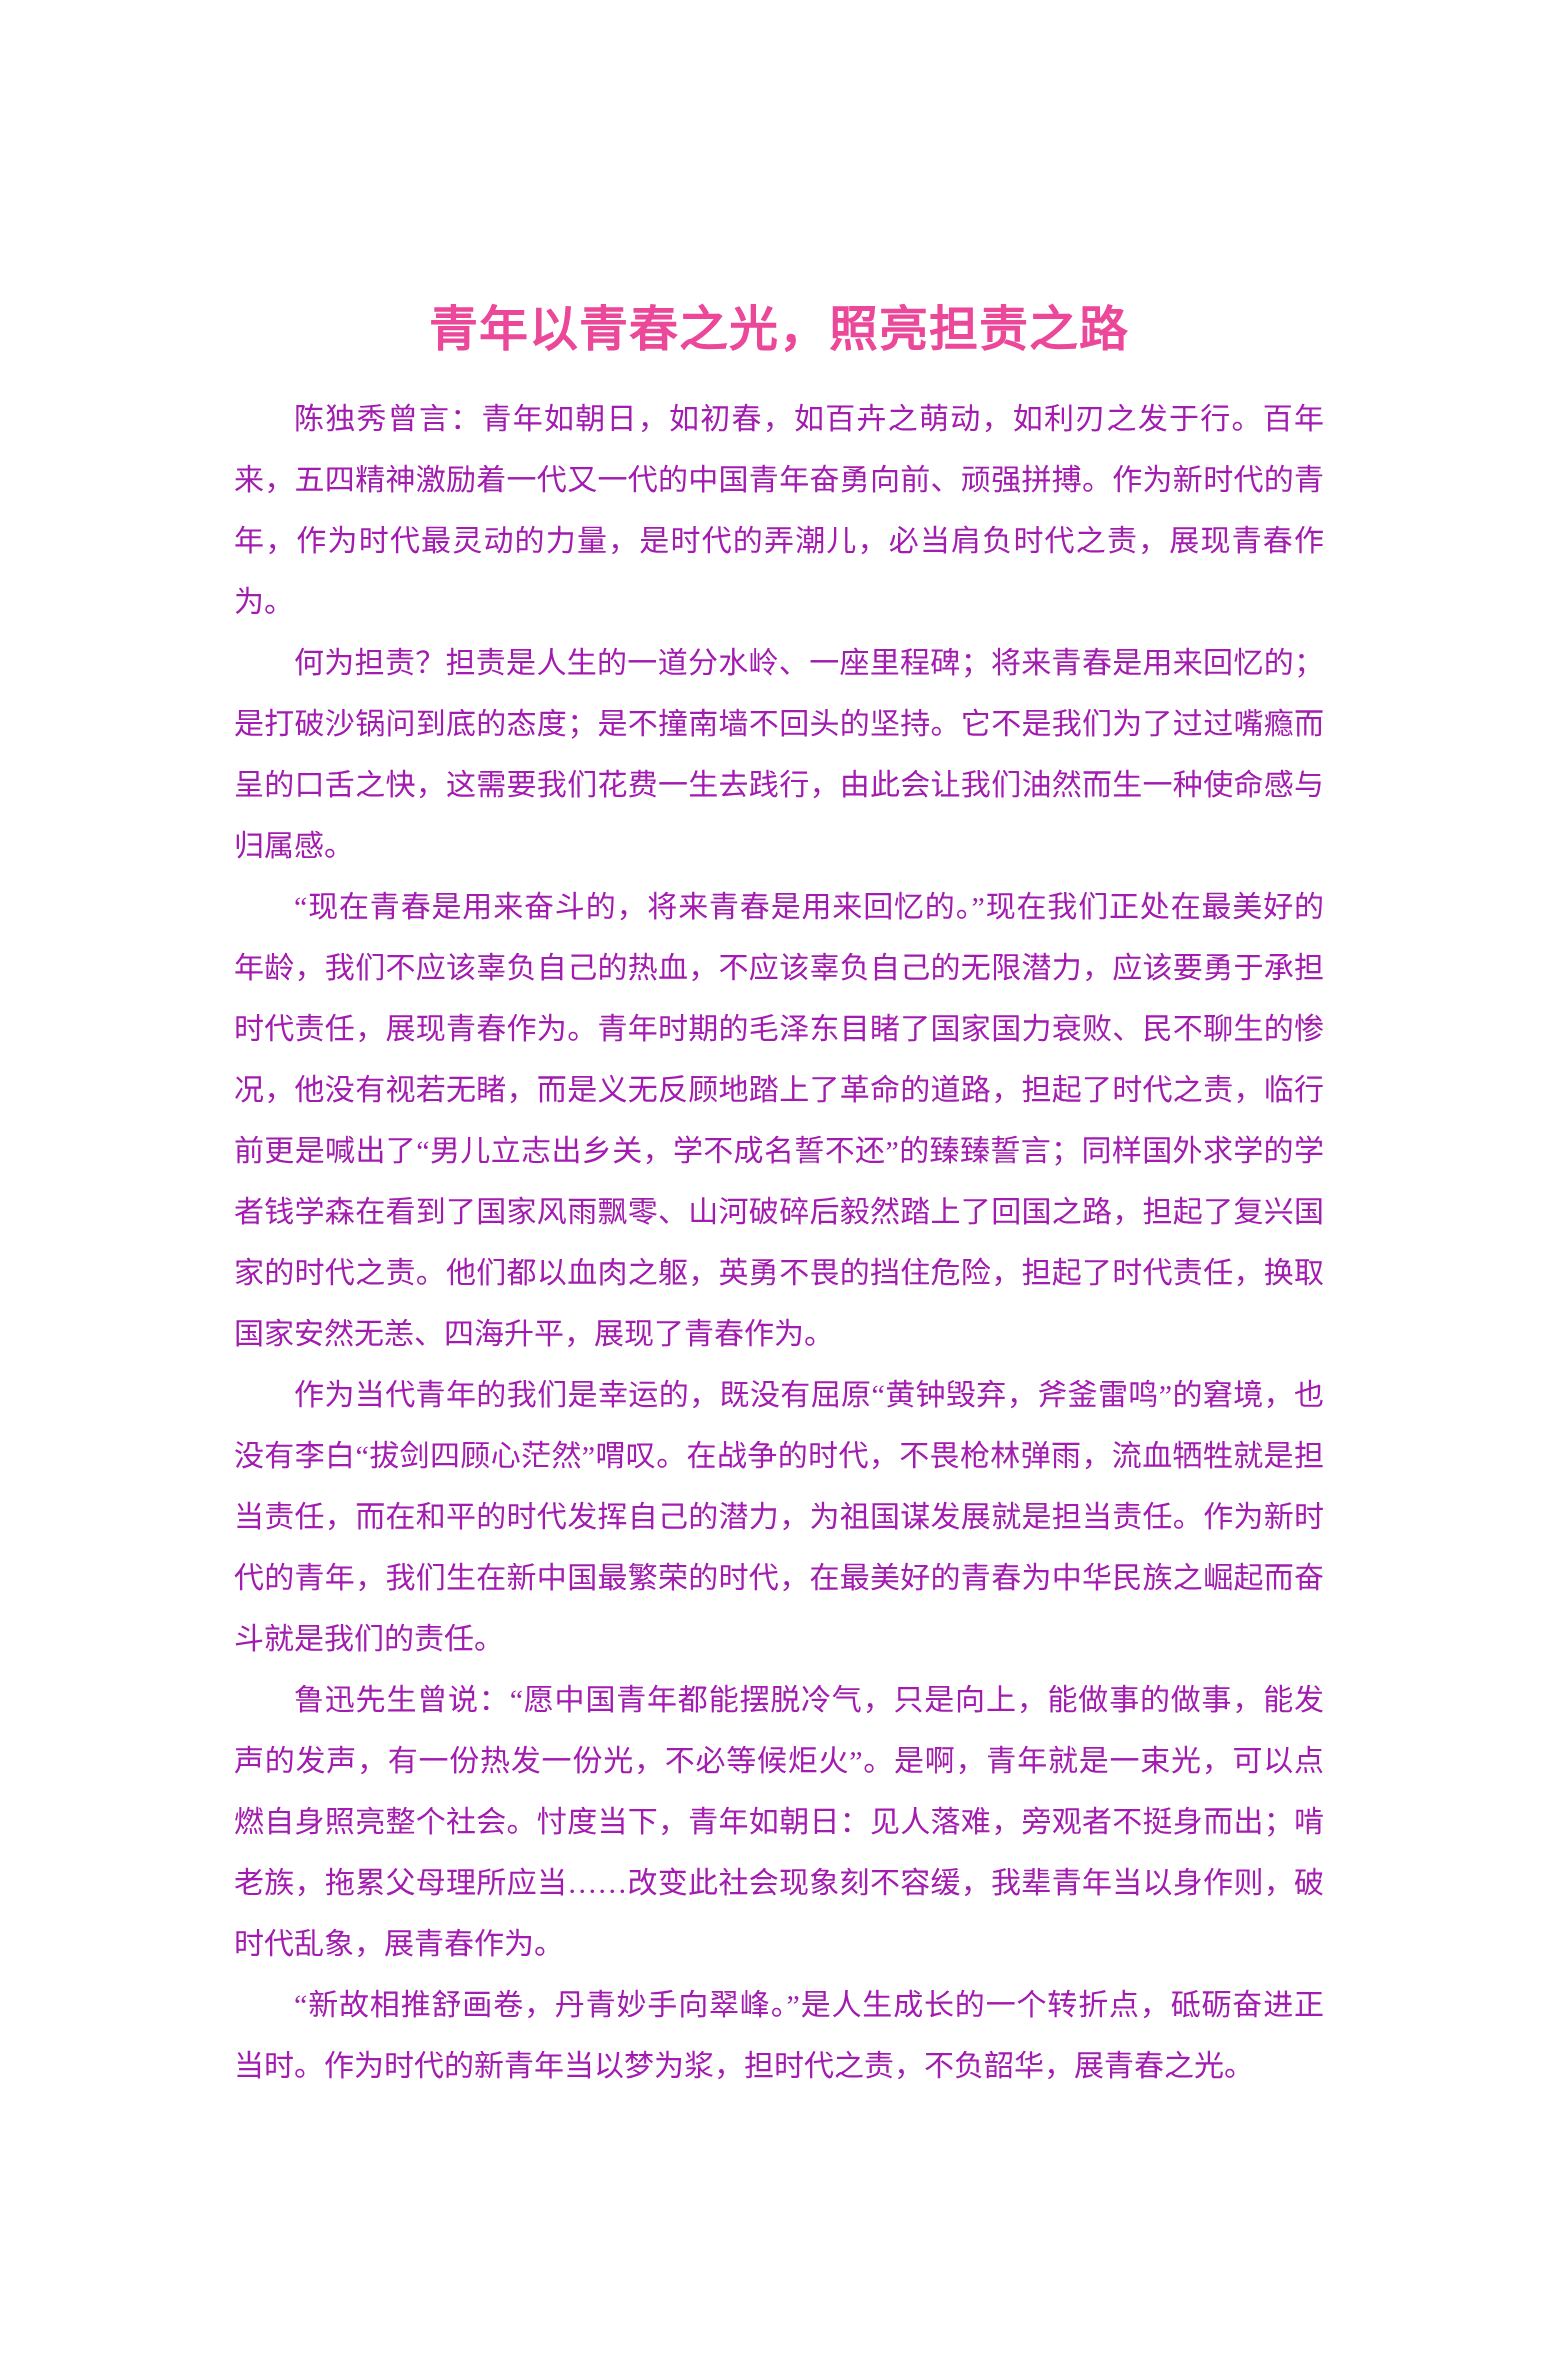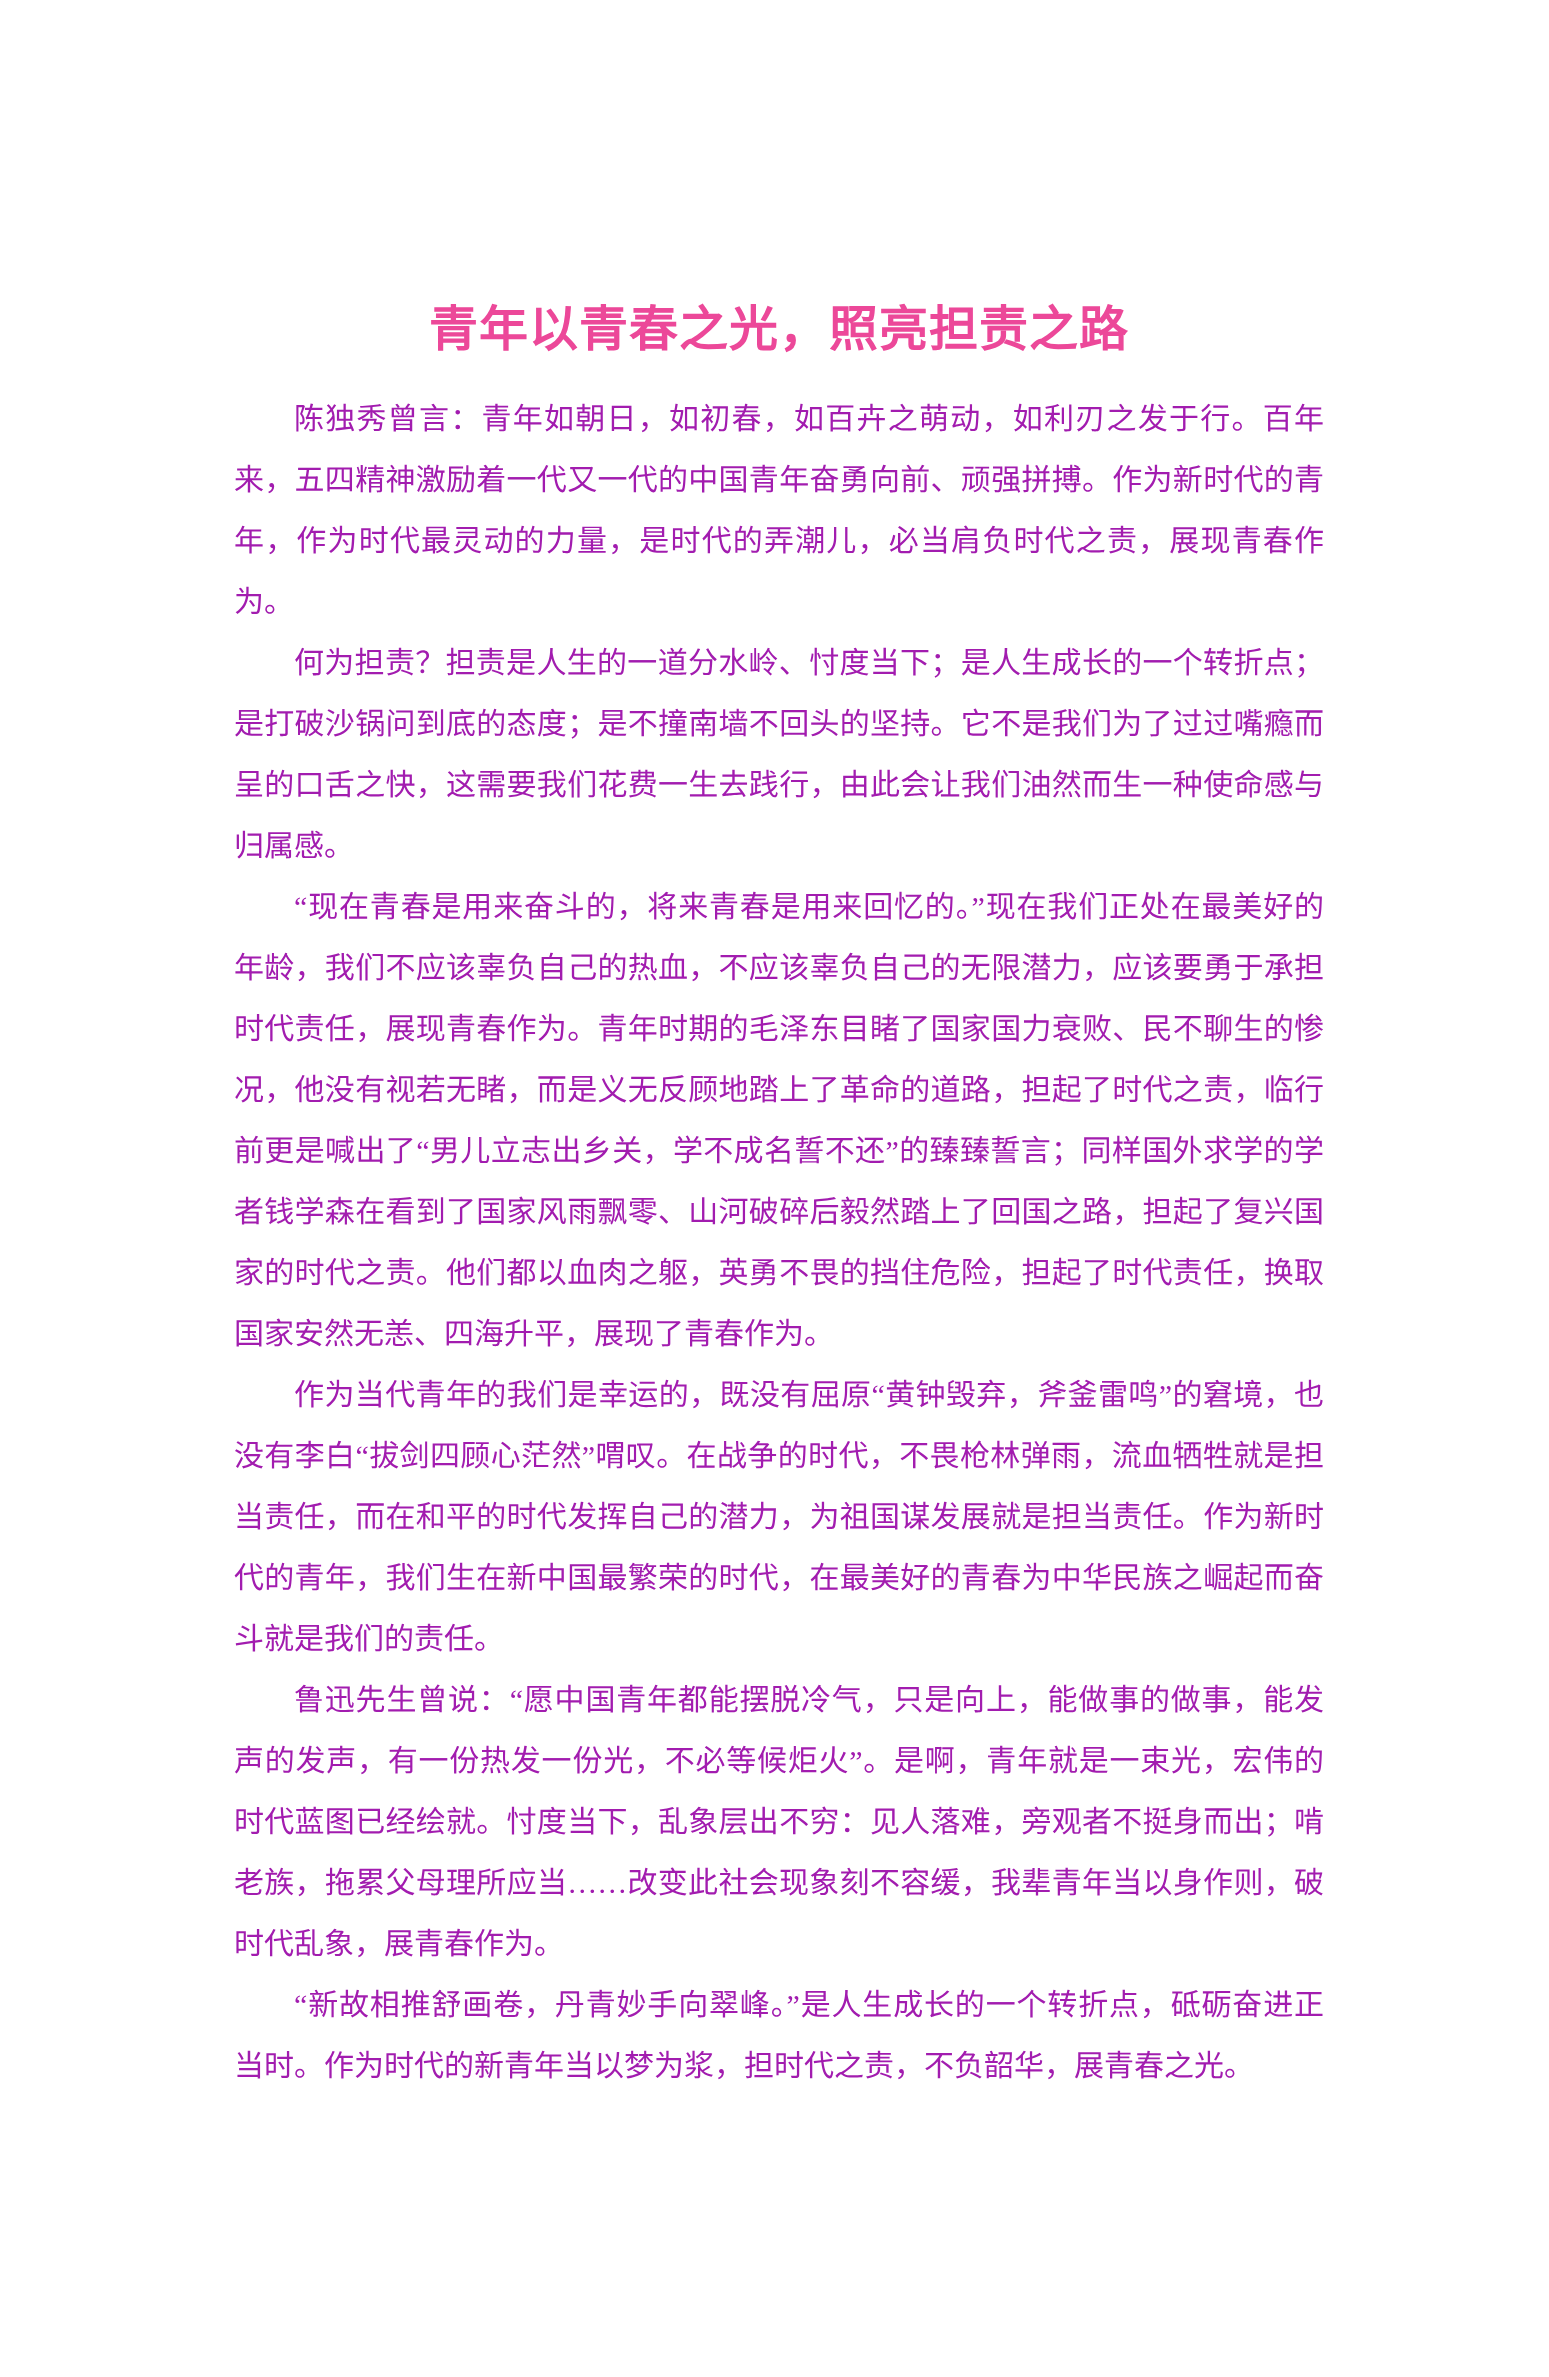--- a/index.html
+++ b/index.html
@@ -43,20 +43,20 @@
   }
 </style>
 </head>
 <body>
 
 <div class="page">
   <h1 class="essay-title">青年以青春之光，照亮担责之路</h1>
 
   <div class="essay-body">
     <p>陈独秀曾言：青年如朝日，如初春，如百卉之萌动，如利刃之发于行。百年来，五四精神激励着一代又一代的中国青年奋勇向前、顽强拼搏。作为新时代的青年，作为时代最灵动的力量，是时代的弄潮儿，必当肩负时代之责，展现青春作为。</p>
-    <p>何为担责？担责是人生的一道分水岭、忖度当下；是人生成长的一个转折点；是打破沙锅问到底的态度；是不撞南墙不回头的坚持。它不是我们为了过过嘴瘾而呈的口舌之快，这需要我们花费一生去践行，由此会让我们油然而生一种使命感与归属感。</p>
+    <p>何为担责？担责是人生的一道分水岭、一座里程碑；将来青春是用来回忆的；是打破沙锅问到底的态度；是不撞南墙不回头的坚持。它不是我们为了过过嘴瘾而呈的口舌之快，这需要我们花费一生去践行，由此会让我们油然而生一种使命感与归属感。</p>
     <p>“现在青春是用来奋斗的，将来青春是用来回忆的。”现在我们正处在最美好的年龄，我们不应该辜负自己的热血，不应该辜负自己的无限潜力，应该要勇于承担时代责任，展现青春作为。青年时期的毛泽东目睹了国家国力衰败、民不聊生的惨况，他没有视若无睹，而是义无反顾地踏上了革命的道路，担起了时代之责，临行前更是喊出了“男儿立志出乡关，学不成名誓不还”的臻臻誓言；同样国外求学的学者钱学森在看到了国家风雨飘零、山河破碎后毅然踏上了回国之路，担起了复兴国家的时代之责。他们都以血肉之躯，英勇不畏的挡住危险，担起了时代责任，换取国家安然无恙、四海升平，展现了青春作为。</p>
     <p>作为当代青年的我们是幸运的，既没有屈原“黄钟毁弃，斧釜雷鸣”的窘境，也没有李白“拔剑四顾心茫然”喟叹。在战争的时代，不畏枪林弹雨，流血牺牲就是担当责任，而在和平的时代发挥自己的潜力，为祖国谋发展就是担当责任。作为新时代的青年，我们生在新中国最繁荣的时代，在最美好的青春为中华民族之崛起而奋斗就是我们的责任。</p>
-    <p>鲁迅先生曾说：“愿中国青年都能摆脱冷气，只是向上，能做事的做事，能发声的发声，有一份热发一份光，不必等候炬火”。是啊，青年就是一束光，宏伟的时代蓝图已经绘就。忖度当下，乱象层出不穷：见人落难，旁观者不挺身而出；啃老族，拖累父母理所应当……改变此社会现象刻不容缓，我辈青年当以身作则，破时代乱象，展青春作为。</p>
+    <p>鲁迅先生曾说：“愿中国青年都能摆脱冷气，只是向上，能做事的做事，能发声的发声，有一份热发一份光，不必等候炬火”。是啊，青年就是一束光，可以点燃自身照亮整个社会。忖度当下，青年如朝日：见人落难，旁观者不挺身而出；啃老族，拖累父母理所应当……改变此社会现象刻不容缓，我辈青年当以身作则，破时代乱象，展青春作为。</p>
     <p>“新故相推舒画卷，丹青妙手向翠峰。”是人生成长的一个转折点，砥砺奋进正当时。作为时代的新青年当以梦为浆，担时代之责，不负韶华，展青春之光。</p>
   </div>
 </div>
 
 
 </body></html>

